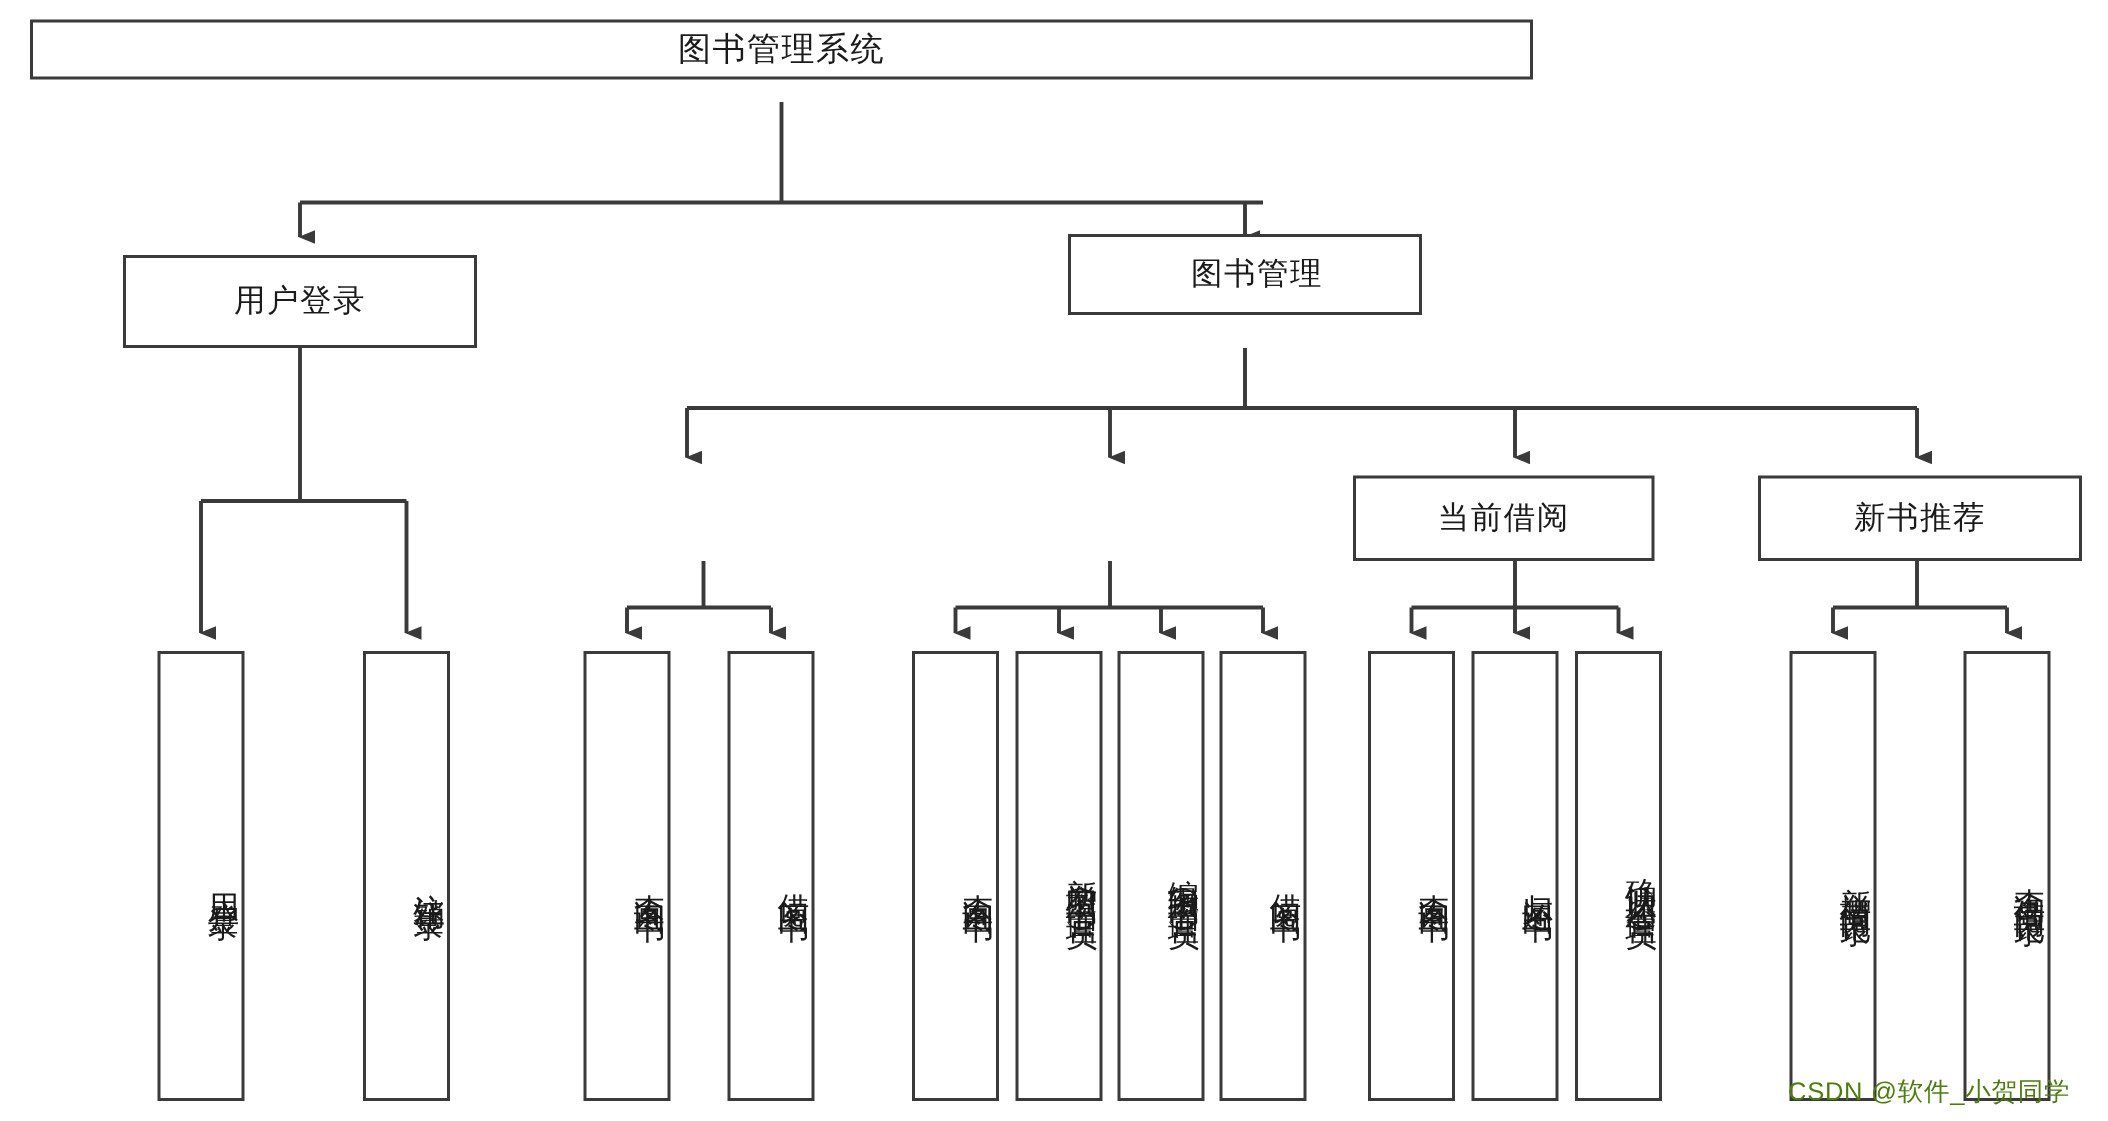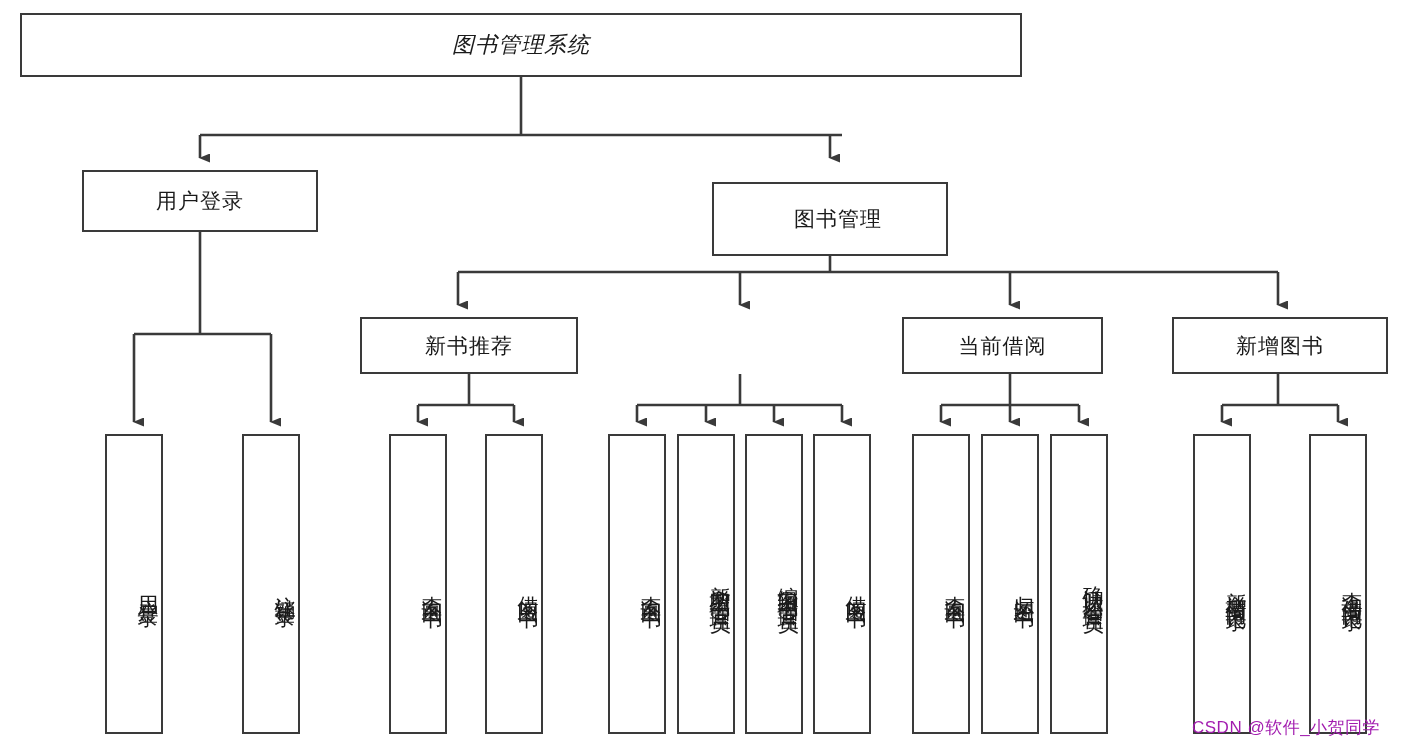--- a/index.html
+++ b/index.html
@@ -53,21 +53,21 @@
   .node.vert .vlabel {
     writing-mode: vertical-rl;
     text-orientation: upright;
     white-space: nowrap;
   }
   .node.root {
     font-size: 22px;
   }
   .watermark {
     position: absolute;
-    color: #a21caf;
+    color: #4d7c0f;
     font-size: 17px;
     letter-spacing: 0.5px;
     white-space: nowrap;
     user-select: none;
   }
 </style>
 </head>
 <body>
 
 <div id="canvas">
@@ -127,32 +127,31 @@
     </g>
 
     <g stroke="#3a3a3a" stroke-width="2.6" fill="none">
       <path d="M1278,374 L1278,405"></path>
       <path d="M1222,405 L1338,405"></path>
       <path d="M1222,405 L1222,422" marker-end="url(#arrow)"></path>
       <path d="M1338,405 L1338,422" marker-end="url(#arrow)"></path>
     </g>
   </svg>
 
-  <div class="node horiz root" style="left:20px; top:13px; width:1002px; height:64px;font-style:italic;">图书管理系统</div>
+  <div class="node horiz root" style="left:20px; top:13px; width:1002px; height:40px;">图书管理系统</div>
 
   <div class="node horiz" style="left:82px; top:170px; width:236px; height:62px;">用户登录</div>
 
-  <div class="node horiz" style="left:712px; top:182px; width:236px; height:74px;padding-left:16px;">图书管理</div>
+  <div class="node horiz" style="left:712px; top:156px; width:236px; height:54px;padding-left:16px;">图书管理</div>
 
-  <div class="node horiz" style="left:360px; top:317px; width:218px; height:57px;">新书推荐</div>
 
 
   <div class="node horiz" style="left:902px; top:317px; width:201px; height:57px;">当前借阅</div>
 
-  <div class="node horiz" style="left:1172px; top:317px; width:216px; height:57px;">新增图书</div>
+  <div class="node horiz" style="left:1172px; top:317px; width:216px; height:57px;">新书推荐</div>
 
   <div class="node vert" style="left:105px; top:434px; width:58px; height:300px;">
     <span class="vlabel">用户登录</span>
   </div>
   <div class="node vert" style="left:242px; top:434px; width:58px; height:300px;">
     <span class="vlabel">注销登录</span>
   </div>
 
   <div class="node vert" style="left:389px; top:434px; width:58px; height:300px;">
     <span class="vlabel">查询图书</span>

